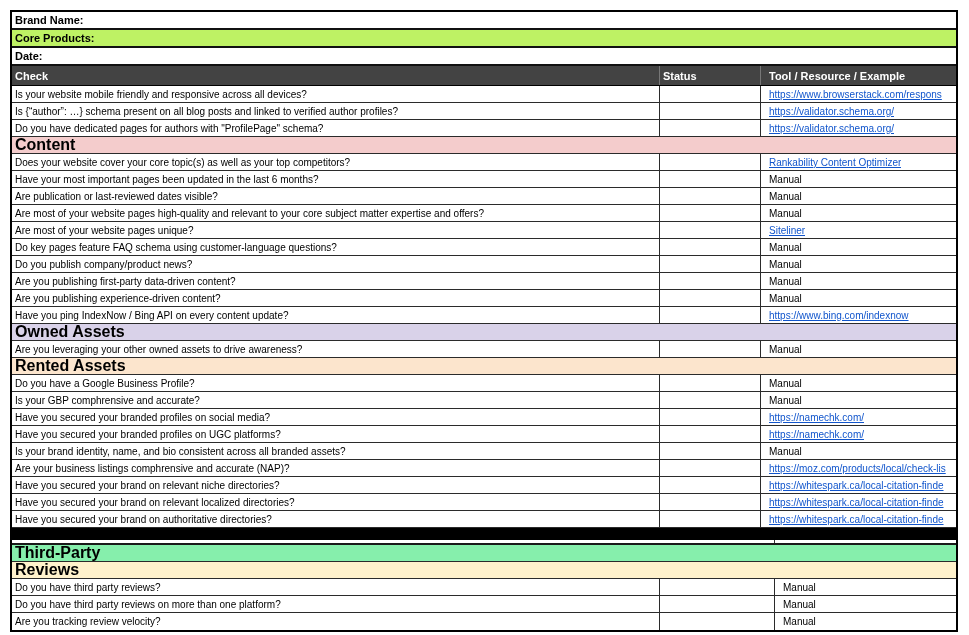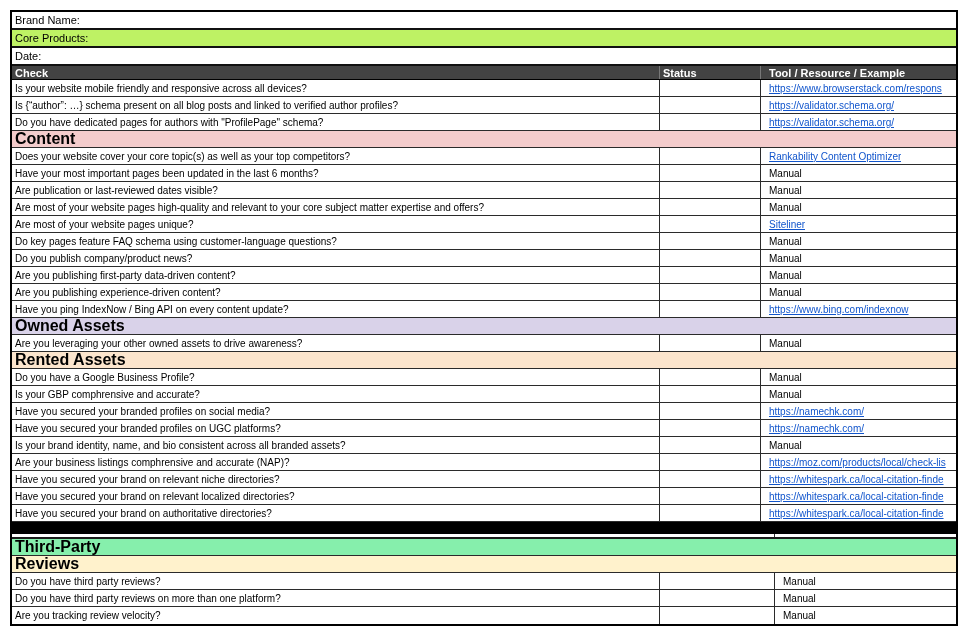--- a/index.html
+++ b/index.html
@@ -6,23 +6,23 @@
   body{width:969px;height:635px;position:relative;font-family:"Liberation Sans",sans-serif;color:#000;}
   .sheet{position:absolute;left:10px;top:10px;width:948px;border:2px solid #000;box-sizing:border-box;background:#fff;}
   .row{display:flex;box-sizing:border-box;border-bottom:1px solid #2b2b2b;align-items:stretch;background:#fff;}
   .row:last-child{border-bottom:none;}
   .cell{box-sizing:border-box;display:flex;align-items:center;overflow:hidden;white-space:nowrap;}
   .c-check{width:582px;padding-left:3px;}
   .c-impact{width:65px;border-left:1px solid #2b2b2b;justify-content:center;margin-top:28px;}
   .c-status{width:101px;border-left:1px solid #2b2b2b;}
   .c-tool{flex:1;border-left:1px solid #2b2b2b;padding-left:8px;}
   .lower .c-status{width:115px;}
-  .r-info{height:18px;border-bottom:2px solid #111;font-weight:normal;font-size:11px;}
+  .r-info{height:18px;border-bottom:2px solid #111;font-weight:bold;font-size:11px;}
   .r-info .full{padding-left:3px;display:flex;align-items:center;width:100%;box-sizing:border-box;}
-  .r-header{height:14px;font-weight:bold;color:#fff;font-size:11px;border-bottom:1px solid #000;}
+  .r-header{height:20px;font-weight:bold;color:#fff;font-size:11px;border-bottom:1px solid #000;}
   .r-header .cell{color:#fff;}
   .r-header .c-impact{justify-content:flex-start;padding-left:3px;border-left:1px solid #777;}
   .r-header .c-status{border-left:1px solid #777;padding-left:3px;}
   .r-header .c-tool{border-left:1px solid #777;}
   .r-item{height:17px;font-size:10px;}
   .r-section{height:17px;font-weight:bold;font-size:16px;}
   .r-section .full{padding-left:3px;display:flex;align-items:center;width:100%;box-sizing:border-box;}
   .r-band{height:12px;border-bottom:none;}
   .r-gap{height:5px;border-bottom:2px solid #1a1a1a;position:relative;background:#fff;}
   .r-gap .tick{position:absolute;top:0;bottom:0;width:1px;background:#333;}

